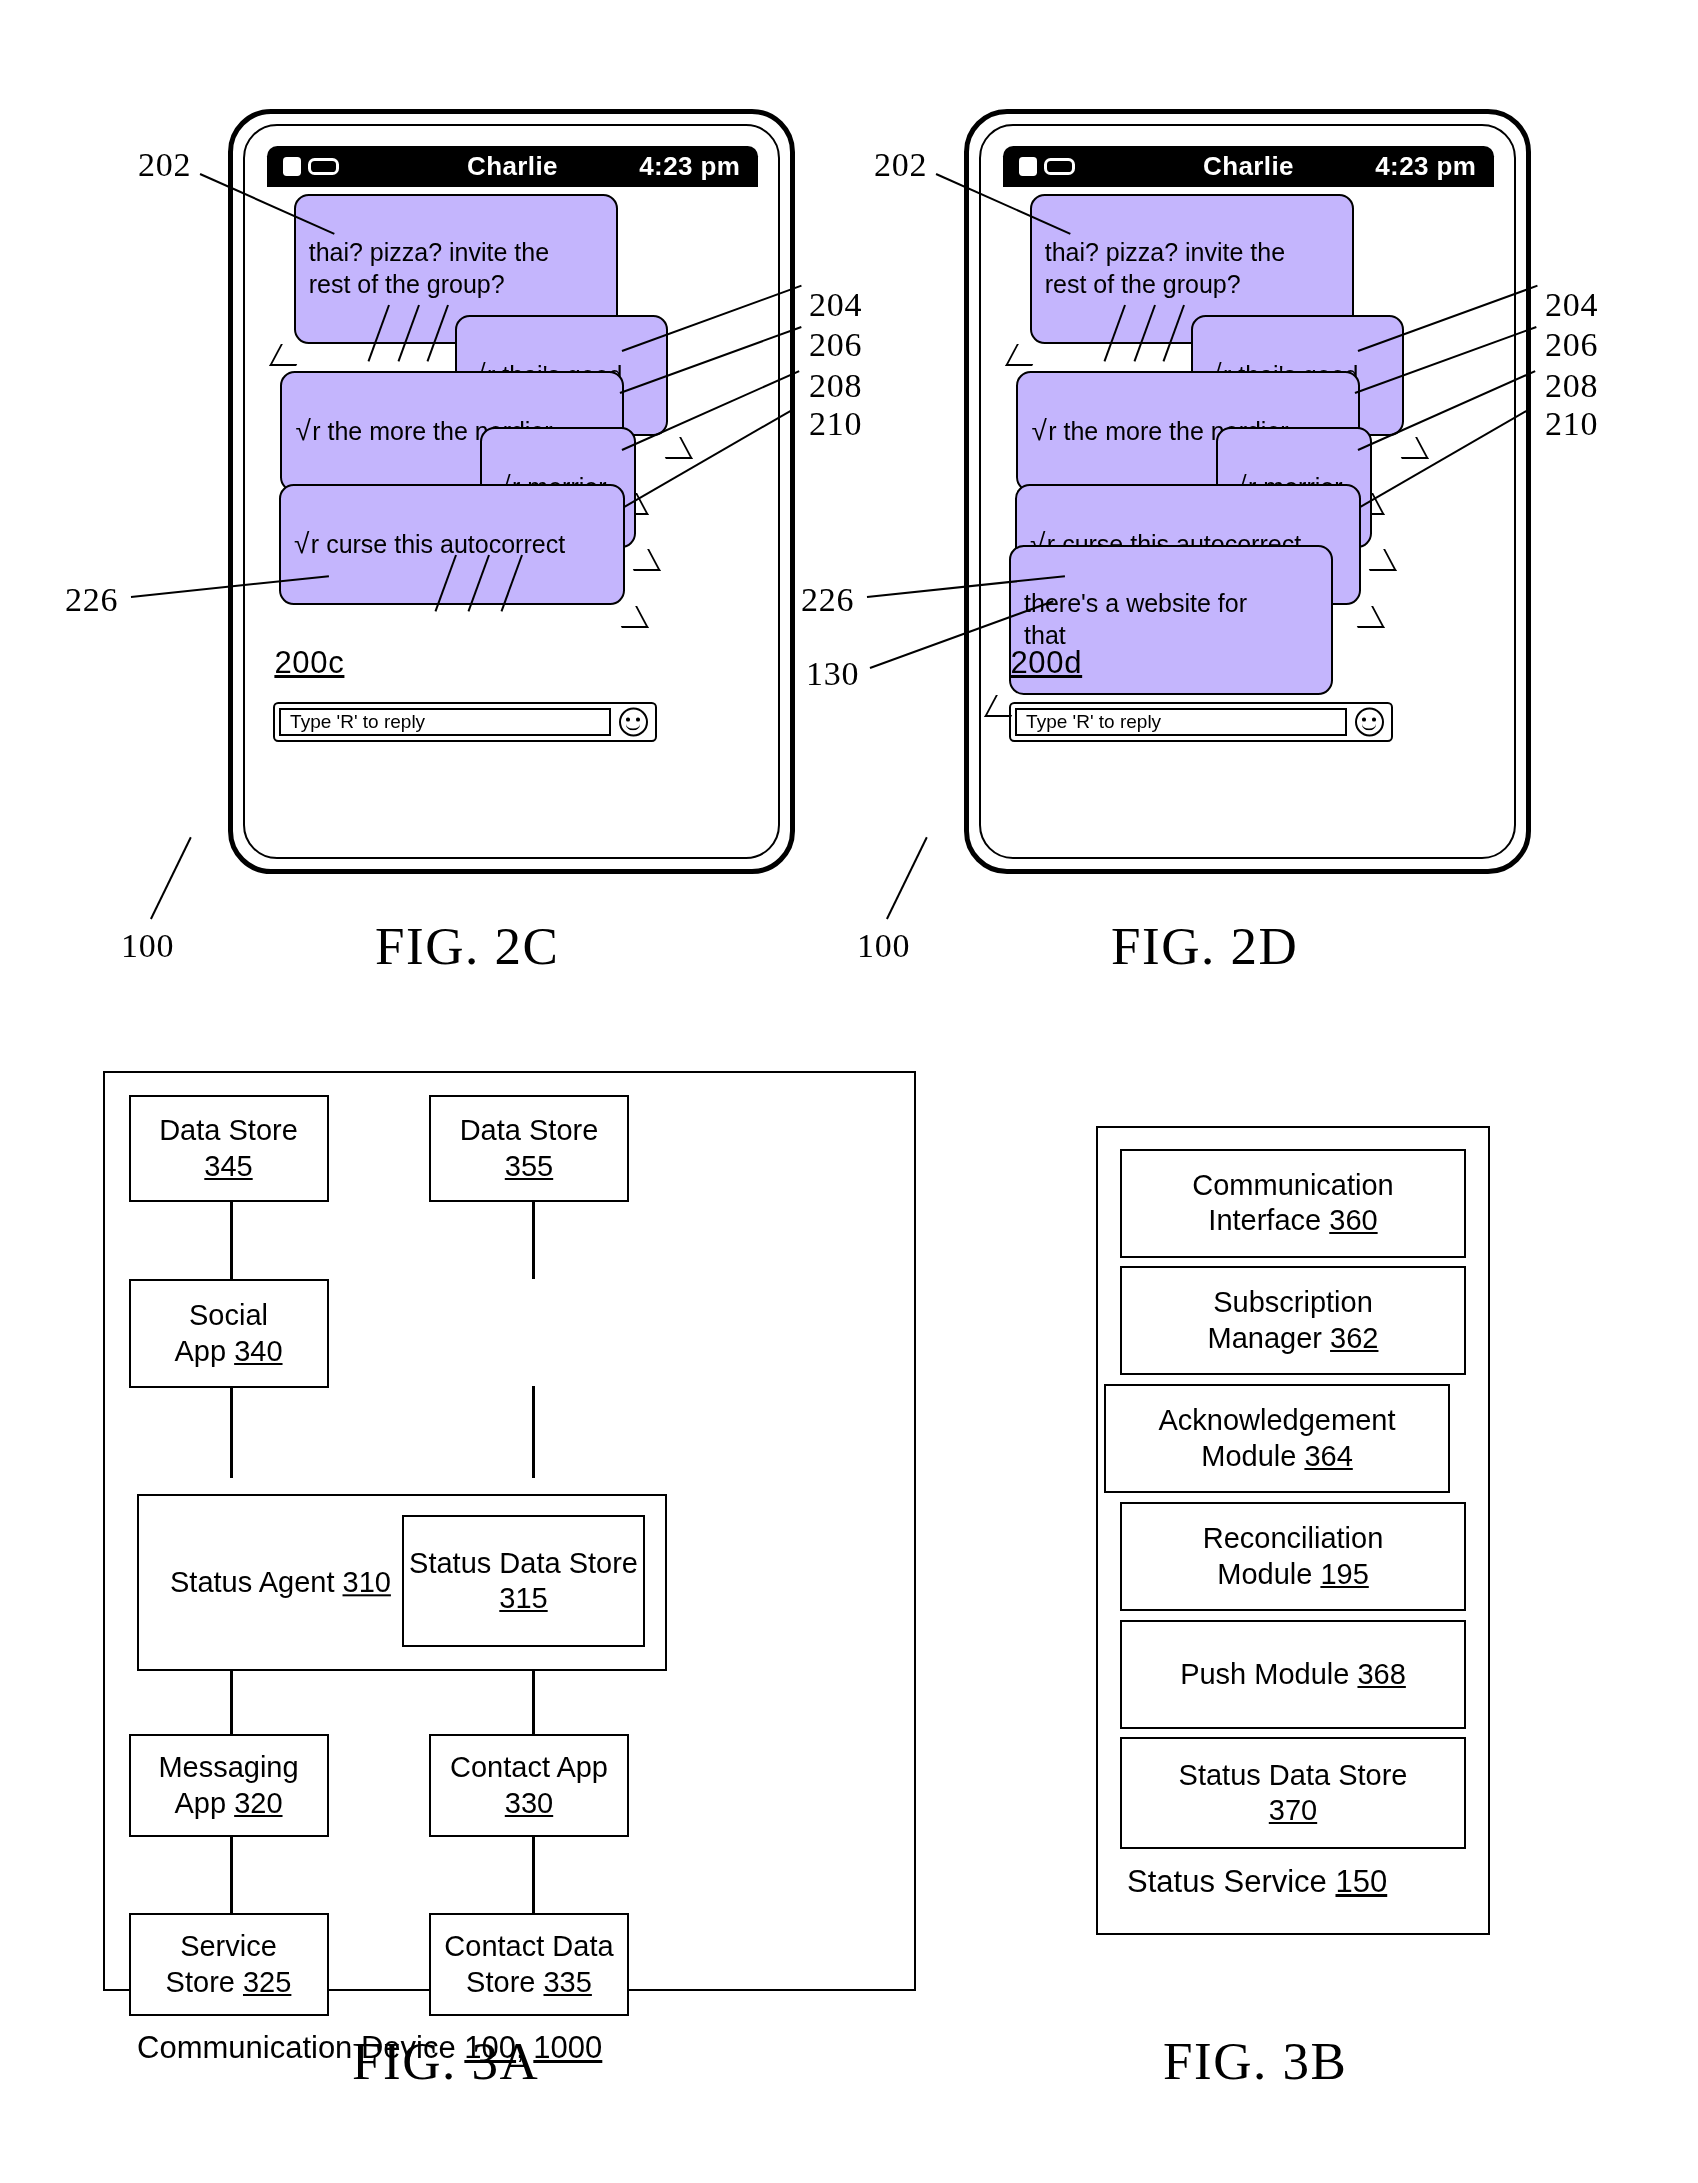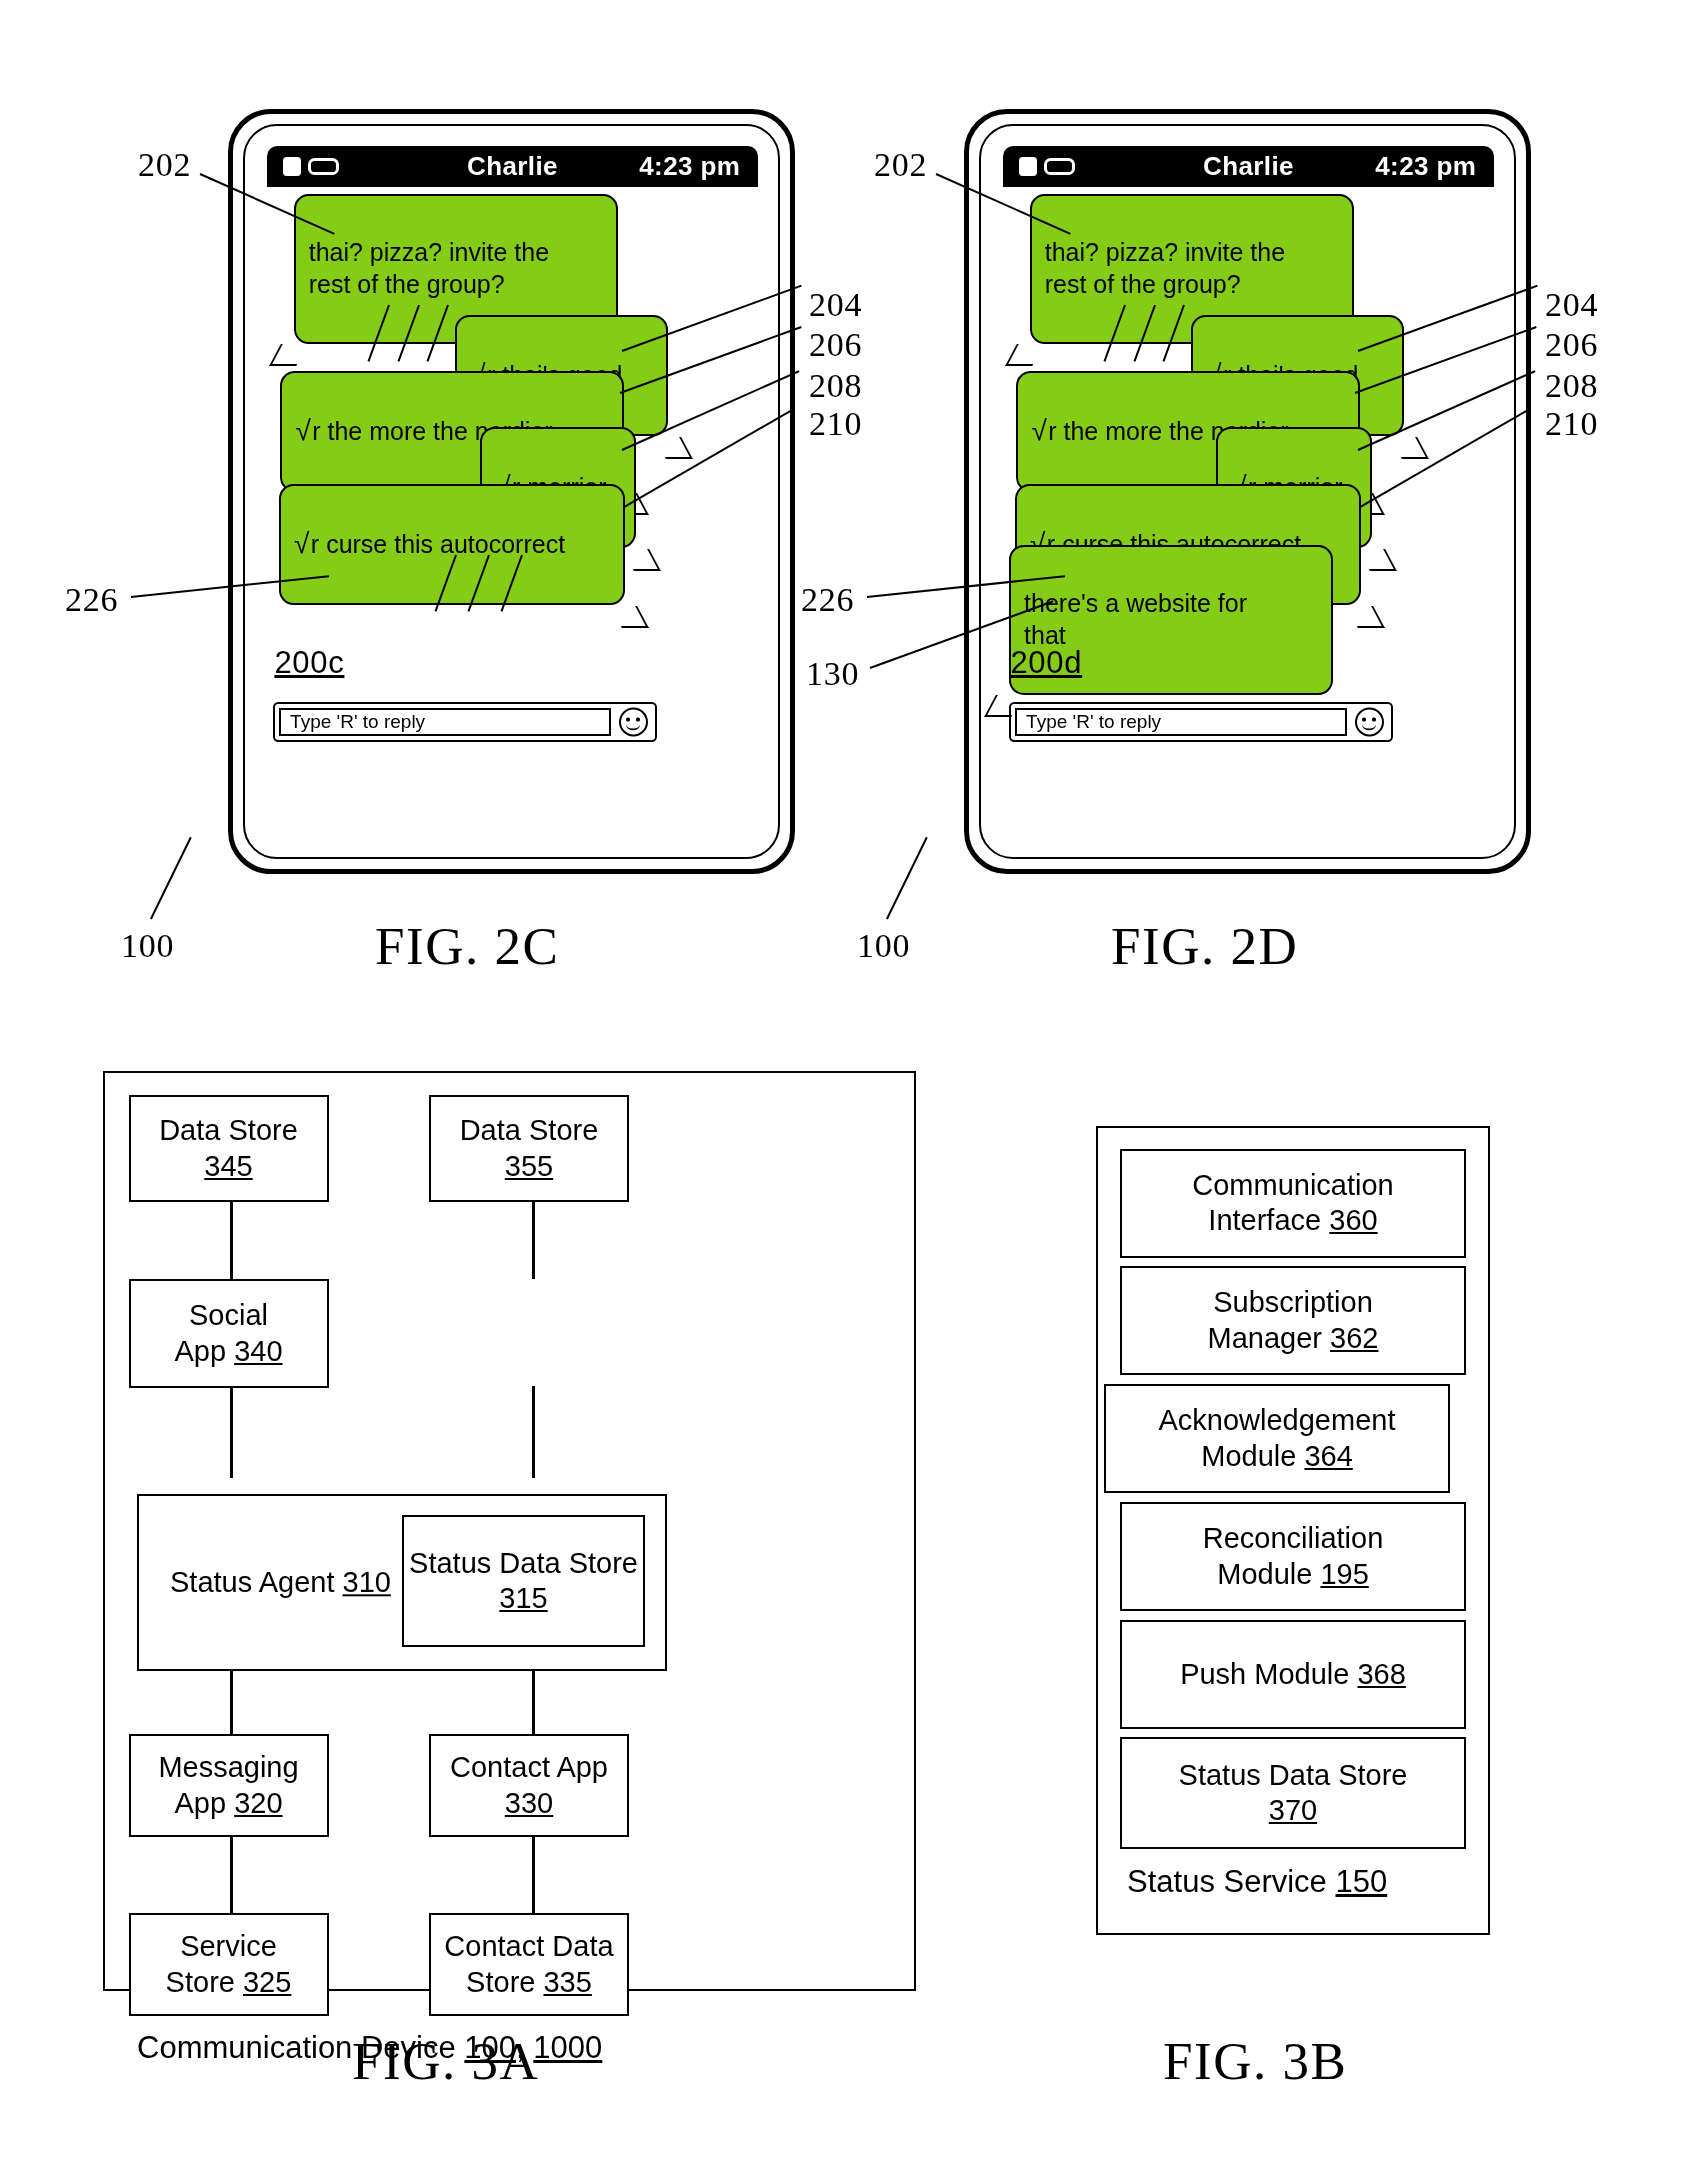--- a/index.html
+++ b/index.html
@@ -110,21 +110,21 @@
     left: 0; right: 0;
     top: 41px;
     bottom: 0;
   }
 
   
   .bubble {
     position: absolute;
     border: 2.2px solid #000;
     border-radius: 14.7px;
-    background: #84cc16;
+    background: #c4b5fd;
     box-sizing: border-box;
     font-family: "Liberation Sans", sans-serif;
     font-size: 25px;
     line-height: 1.28;
     padding: 8px 13.2px 9.6px 13.2px;
     white-space: pre-line;
   }
   .bubble .ack {
     font-size: 28px;
     margin-right: 1.5px;

